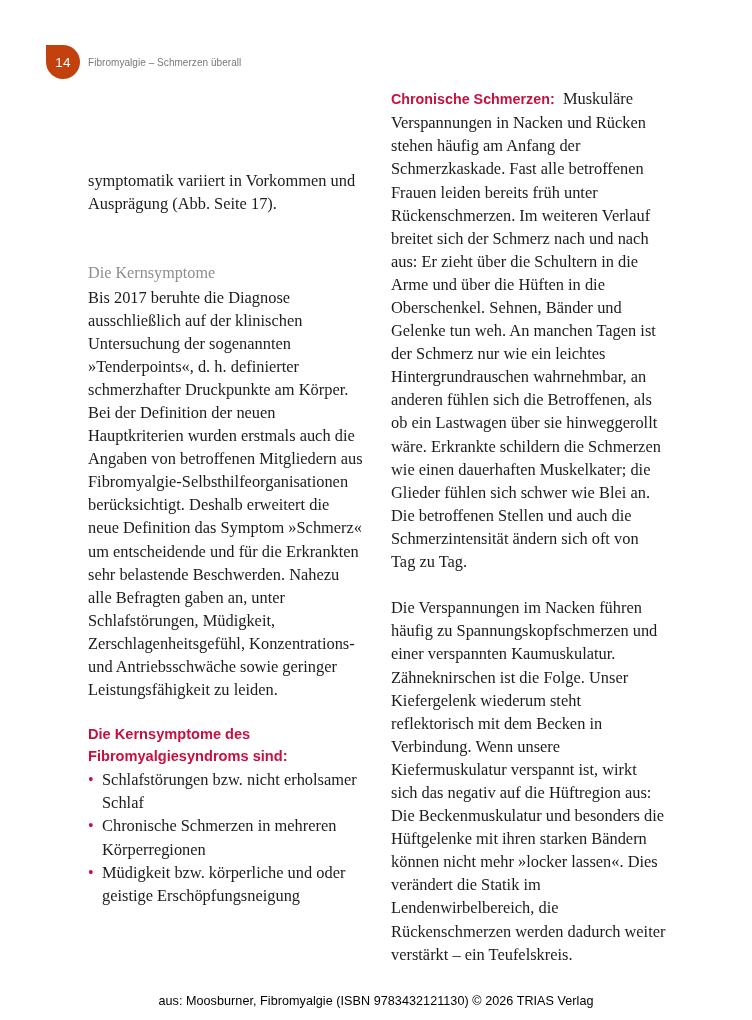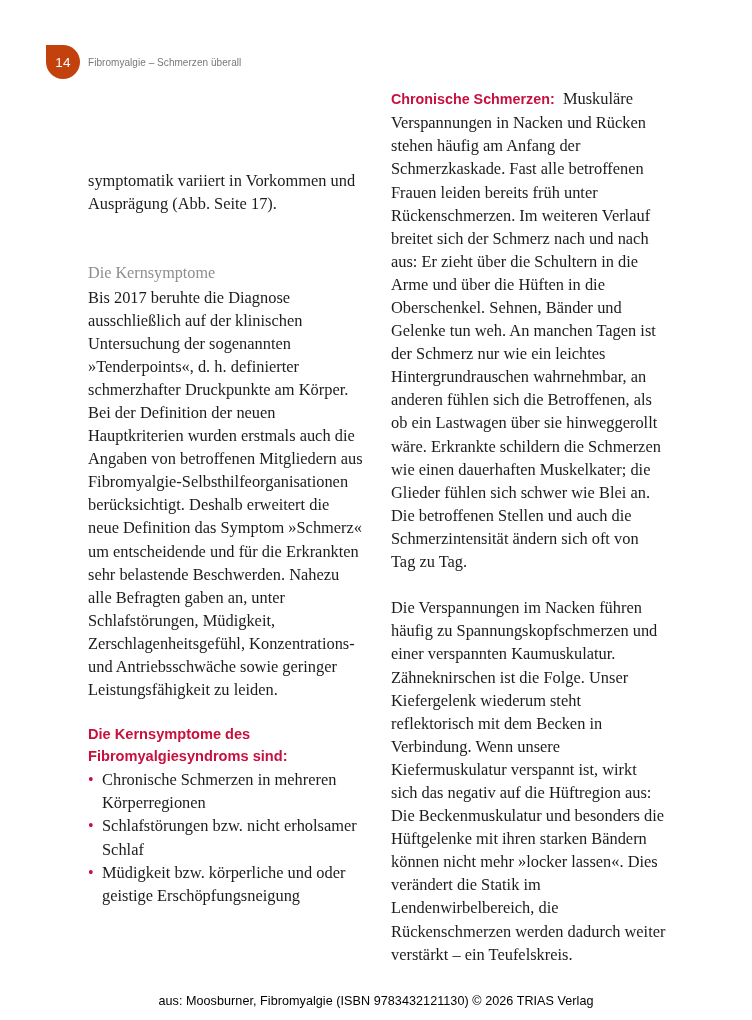--- a/index.html
+++ b/index.html
@@ -178,22 +178,22 @@
       <div class="spacer-line"></div>
 
       <h2 class="sub-head">Die Kernsymptome</h2>
 
 
       <p class="body">Bis 2017 beruhte die Diagnose ausschließlich auf der klinischen Untersuchung der sogenannten »Tenderpoints«, d. h. definierter schmerzhafter Druckpunkte am Körper. Bei der Definition der neuen Hauptkriterien wurden erstmals auch die Angaben von betroffenen Mitgliedern aus Fibromyalgie-Selbsthilfeorganisationen berücksichtigt. Deshalb erweitert die neue Definition das Symptom »Schmerz« um entscheidende und für die Erkrankten sehr belastende Beschwerden. Nahezu alle Befragten gaben an, unter Schlafstörungen, Müdigkeit, Zerschlagenheitsgefühl, Konzentrations- und Antriebsschwäche sowie geringer Leistungsfähigkeit zu leiden.</p>
 
       <h3 class="red-head">Die Kernsymptome des Fibromyalgiesyndroms sind:</h3>
 
       <ul class="bullets">
+        <li>Schlafstörungen bzw. nicht erholsamer Schlaf</li>
         <li>Chronische Schmerzen in mehreren Körperregionen</li>
-        <li>Schlafstörungen bzw. nicht erholsamer Schlaf</li>
         <li>Müdigkeit bzw. körperliche und oder geistige Erschöpfungsneigung</li>
       </ul>
 
     </div>
 
     <div class="col">
 
       <p class="body"><span class="lead-red">Chronische Schmerzen:</span>&nbsp; <span>Muskuläre Verspannungen in Nacken und Rücken stehen häufig am Anfang der Schmerzkaskade. Fast alle betroffenen Frauen leiden bereits früh unter Rückenschmerzen. Im weiteren Verlauf breitet sich der Schmerz nach und nach aus: Er zieht über die Schultern in die Arme und über die Hüften in die Oberschenkel. Sehnen, Bänder und Gelenke tun weh. An manchen Tagen ist der Schmerz nur wie ein leichtes Hintergrundrauschen wahrnehmbar, an anderen fühlen sich die Betroffenen, als ob ein Lastwagen über sie hinweggerollt wäre. Erkrankte schildern die Schmerzen wie einen dauerhaften Muskelkater; die Glieder fühlen sich schwer wie Blei an. Die betroffenen Stellen und auch die Schmerzintensität ändern sich oft von Tag zu Tag.</span></p>
 
       <p class="body">Die Verspannungen im Nacken führen häufig zu Spannungskopfschmerzen und einer verspannten Kaumuskulatur. Zähneknirschen ist die Folge. Unser Kiefergelenk wiederum steht reflektorisch mit dem Becken in Verbindung. Wenn unsere Kiefermuskulatur verspannt ist, wirkt sich das negativ auf die Hüftregion aus: Die Beckenmuskulatur und besonders die Hüftgelenke mit ihren starken Bändern können nicht mehr »locker lassen«. Dies verändert die Statik im Lendenwirbelbereich, die Rückenschmerzen werden dadurch weiter verstärkt – ein Teufelskreis.</p>

